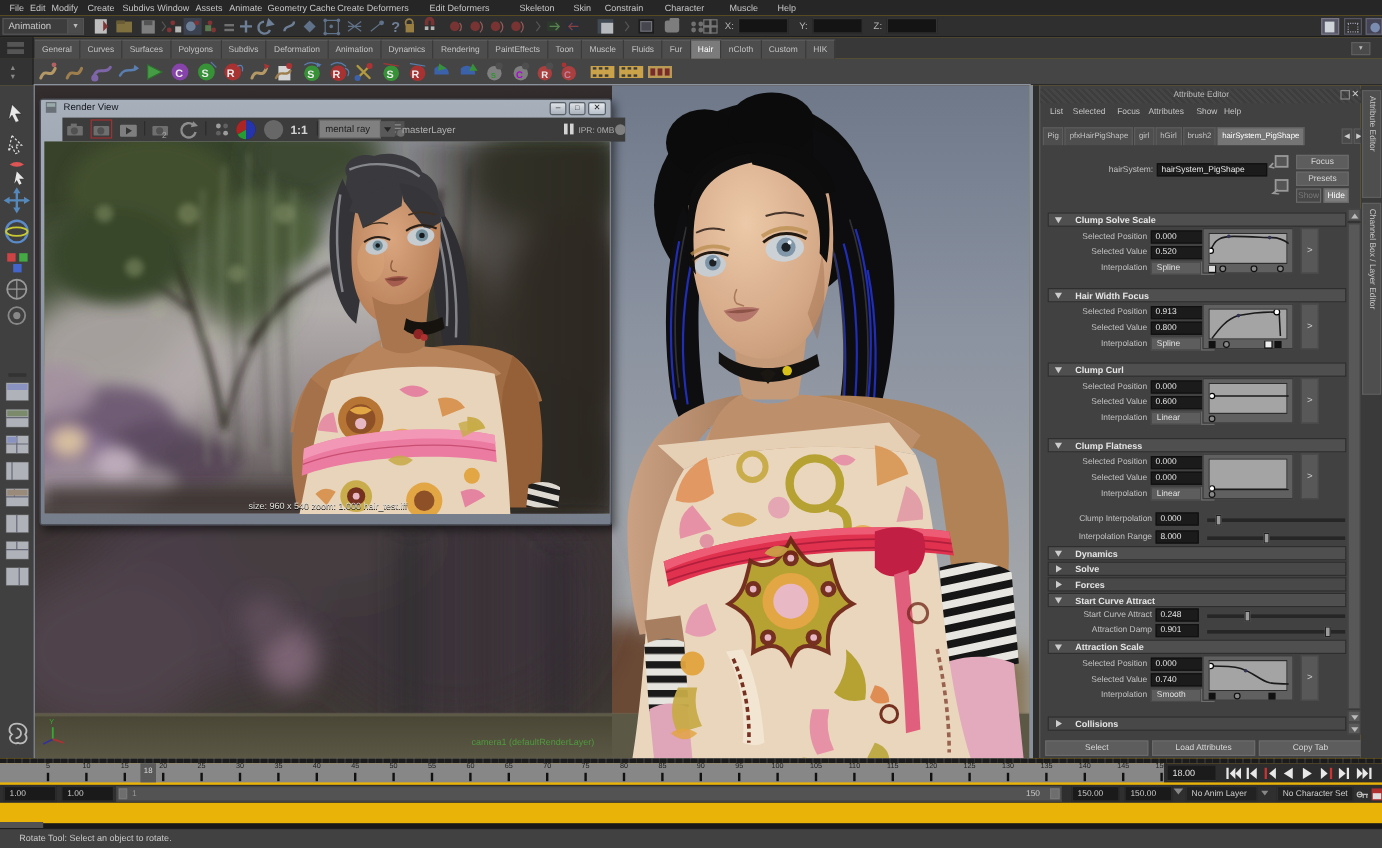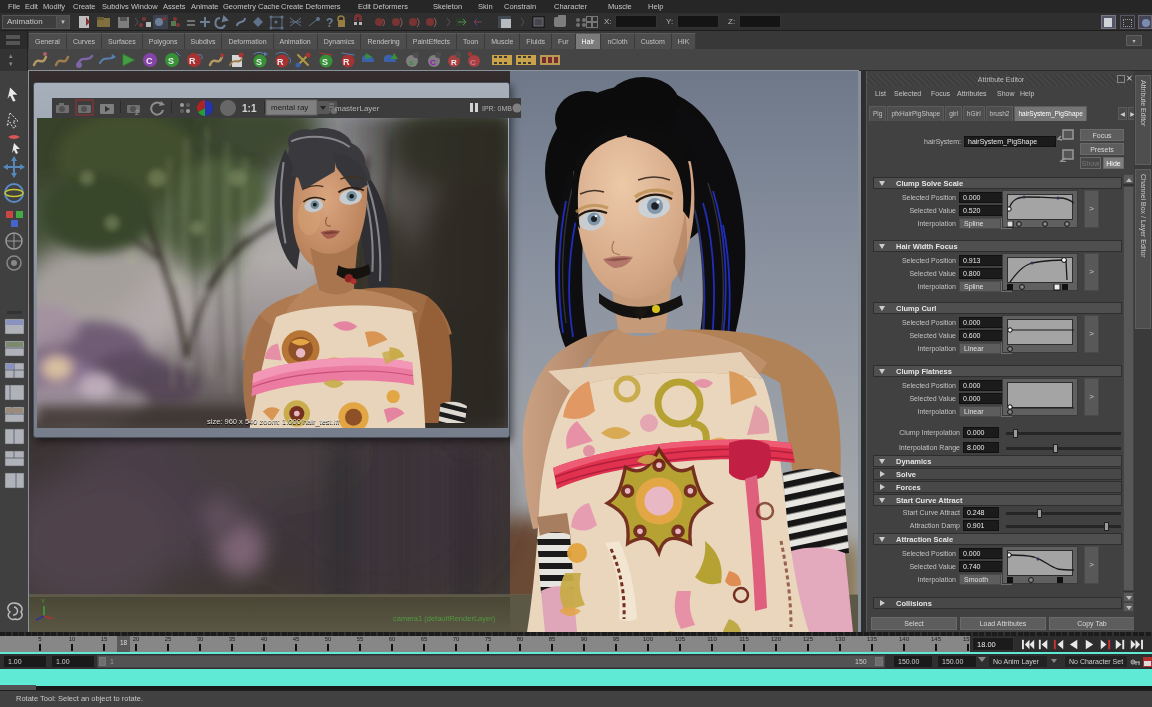--- a/index.html
+++ b/index.html
@@ -1,17 +1,17 @@
 <!DOCTYPE html>
 <html><head>
 <meta charset="utf-8">
 <style>
 * { margin:0; padding:0; box-sizing:border-box; }
 html,body { width:1152px; height:707px; overflow:hidden; background:#3a3a3a; }
-#root { position:relative; width:1152px; height:707px; font-family:"Liberation Sans",sans-serif; overflow:hidden; background:#5eead4; }
+#root { position:relative; width:1152px; height:707px; font-family:"Liberation Sans",sans-serif; overflow:hidden; background:#eab308; }
 .abs { position:absolute; }
 #menubar { position:absolute; left:0; top:0; width:1152px; height:13px; background:#262626; color:#c6c6c6; font-size:7.5px; }
 #menubar span { position:absolute; top:2px; }
 #row2 { position:absolute; left:0; top:13px; width:1152px; height:18px; background:#2f2f2f; border-bottom:1px solid #1d1d1d; }
 #animdd { position:absolute; left:2px; top:2px; width:68px; height:14px; background:#3d3d3d; border:1px solid #555; color:#c8c8c8; font-size:8px; line-height:12px; padding-left:4px; }
 #animdd .arr { position:absolute; right:0; top:0; width:13px; height:12px; background:#4c4c4c; border-left:1px solid #555; color:#bbb; font-size:6px; text-align:center; line-height:12px; }
 .fldlab { position:absolute; top:4px; color:#b5b5b5; font-size:8px; }
 .fld { position:absolute; top:2px; height:13px; background:#141414; border:1px solid #333; }
 #shelftabs { position:absolute; left:0; top:31px; width:1152px; height:18px; background:#383838; }
 #shelftabs .lbox { position:absolute; left:0; top:0; width:28px; height:18px; background:#2b2b2b; border-right:1px solid #1f1f1f; }
@@ -593,20 +593,30 @@
 <path d="M700 548 q14 4 12 20 q-14 2 -18 -8" fill="#b3a02c" opacity=".85"></path>
 <circle cx="560" cy="380" r="6" fill="#e08aa0" opacity=".9"></circle>
 <path d="M664 312 q10 -8 20 0 q-8 10 -20 0" fill="#e580a0" opacity=".8"></path>
 <path d="M608 390 q8 -10 20 -4 q-6 12 -20 4" fill="#c8ab48" opacity=".9"></path>
 <circle cx="736" cy="440" r="8" fill="none" stroke="#6f2817" stroke-width="2.5" opacity=".8"></circle>
 <path d="M752 470 C758 498 762 528 762 556" fill="none" stroke="#6f2817" stroke-width="3" stroke-dasharray="4 3" opacity=".7"></path>
 </g>
 </g>
       </svg>
 <div id="renderwin">
+<div id="rvtitle">
+<svg class="abs" style="left:4px;top:2px" width="10" height="10">
+            <rect width="9" height="9" fill="#6a7078"></rect>
+            <rect x="1" y="1" width="7" height="3" fill="#9aa"></rect>
+          </svg>
+<span class="abs" style="left:19px;top:2px">Render View</span>
+<div class="abs" style="left:424px;top:2px;width:14px;height:11px;background:linear-gradient(180deg,#dfe3e8,#aab2bc);border:1px solid #5a6068;border-radius:2px;color:#222;font-size:7px;text-align:center;line-height:9px">–</div>
+<div class="abs" style="left:440px;top:2px;width:14px;height:11px;background:linear-gradient(180deg,#dfe3e8,#aab2bc);border:1px solid #5a6068;border-radius:2px;color:#222;font-size:6px;text-align:center;line-height:10px">□</div>
+<div class="abs" style="left:456px;top:2px;width:15px;height:11px;background:linear-gradient(180deg,#e8ecf0,#b8c0ca);border:1px solid #5a6068;border-radius:2px;color:#222;font-size:7px;text-align:center;line-height:10px">✕</div>
+</div>
 <div id="rvtools">
 <svg width="469" height="20" viewBox="0 0 469 20" opacity=".88">
 <g fill="#8a8a8a">
 <g transform="translate(4,3)">
                 <rect x="0" y="4" width="13" height="8" rx="1" fill="#777"></rect>
                 <circle cx="6" cy="8" r="3" fill="#555"></circle>
                 <rect x="3" y="2" width="5" height="3" fill="#777"></rect>
               </g>
 <g transform="translate(26,3)">
                 <rect x="-2" y="-1" width="17" height="15" fill="none" stroke="#b03030"></rect>

